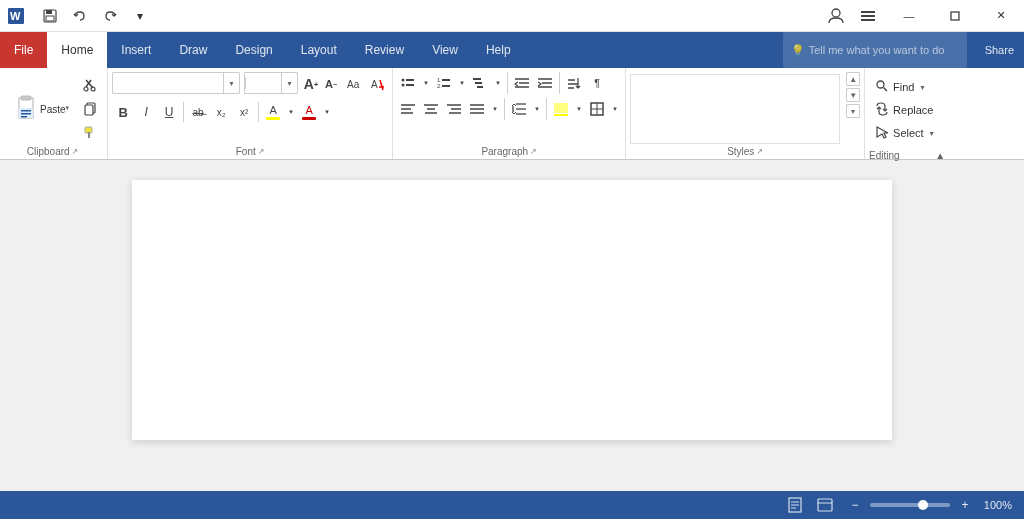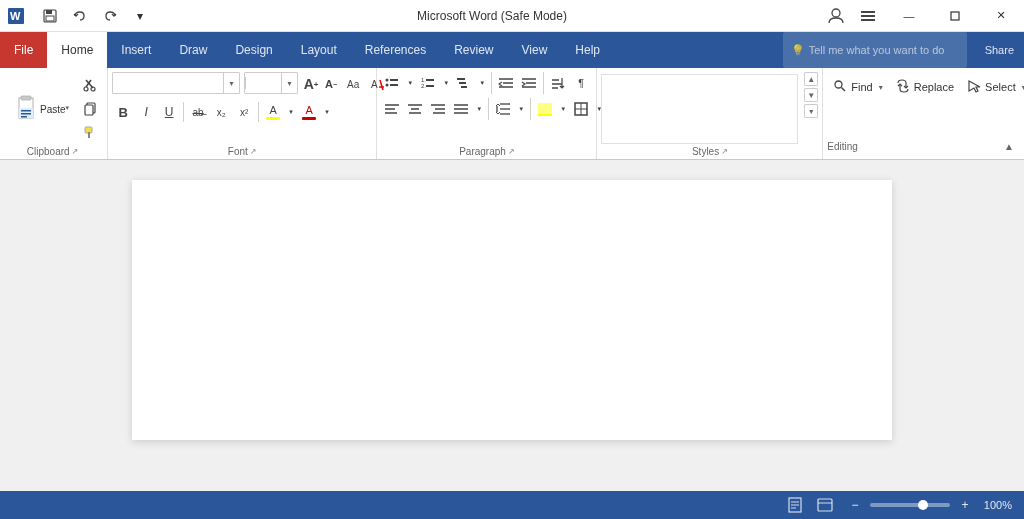--- a/index.html
+++ b/index.html
@@ -436,21 +436,20 @@
       </div>
       <div class="title-bar-btn-small" title="Redo">
         <svg width="14" height="14" viewBox="0 0 14 14">
             <path d="M12 7 Q12 3 7 3 Q3 3 3 7 Q3 11 7 11" fill="none" stroke="#444" stroke-width="1.3"></path>
             <path d="M13 5 L11 7 L9 5" fill="none" stroke="#444" stroke-width="1.3"></path>
           </svg>
       </div>
       <div class="title-bar-btn-small" title="Customize">▾</div>
     </div>
   </div>
-  <div class="title-bar-title">Microsoft Word (Safe Mode)</div>
   <div class="title-bar-controls">
     <div class="title-bar-btn-small" style="margin-right:4px;">
       <svg width="18" height="18" viewBox="0 0 18 18">
           <circle cx="9" cy="6" r="4" fill="none" stroke="#444" stroke-width="1.3"></circle>
           <path d="M2 16 Q2 11 9 11 Q16 11 16 16" fill="none" stroke="#444" stroke-width="1.3"></path>
         </svg>
     </div>
     <div class="title-bar-btn-small" style="margin-right:4px;">
       <svg width="16" height="16" viewBox="0 0 16 16">
           <rect x="1" y="3" width="14" height="2" fill="#444"></rect>
@@ -468,21 +467,20 @@
   </div>
 </div>
 
 <div class="ribbon-tabs">
   <div class="ribbon-tab file">File</div>
   <div class="ribbon-tab active">Home</div>
   <div class="ribbon-tab">Insert</div>
   <div class="ribbon-tab">Draw</div>
   <div class="ribbon-tab">Design</div>
   <div class="ribbon-tab">Layout</div>
-  <div class="ribbon-tab">References</div>
   <div class="ribbon-tab">Review</div>
   <div class="ribbon-tab">View</div>
   <div class="ribbon-tab">Help</div>
   <div class="ribbon-tab-spacer"></div>
 
   <div class="ribbon-search">
     <span>💡</span>
     <input type="text" placeholder="Tell me what you want to do" style="">
   </div>
 
@@ -743,21 +741,21 @@
         <div class="styles-scroll-btn">▾</div>
       </div>
     </div>
     <div class="ribbon-group-label">
       <span>Styles</span>
       <span class="ribbon-group-label-expand">↗</span>
     </div>
   </div>
 
   <div class="ribbon-group" style="border-right:none;min-width:90px;">
-    <div class="ribbon-group-content" style="flex-direction:row;gap:1px;padding-top:4px;">
+    <div class="ribbon-group-content" style="flex-direction:column;gap:1px;padding-top:4px;">
 
       <div class="editing-btn">
         <span>
           <svg width="14" height="14" viewBox="0 0 14 14">
               <circle cx="5.5" cy="5.5" r="3.5" fill="none" stroke="#444" stroke-width="1.3"></circle>
               <line x1="8.5" y1="8.5" x2="12" y2="12" stroke="#444" stroke-width="1.5"></line>
             </svg>
         </span>
         <span>Find</span>
         <span style="font-size:8px;color:#666;margin-left:2px;">▾</span>

